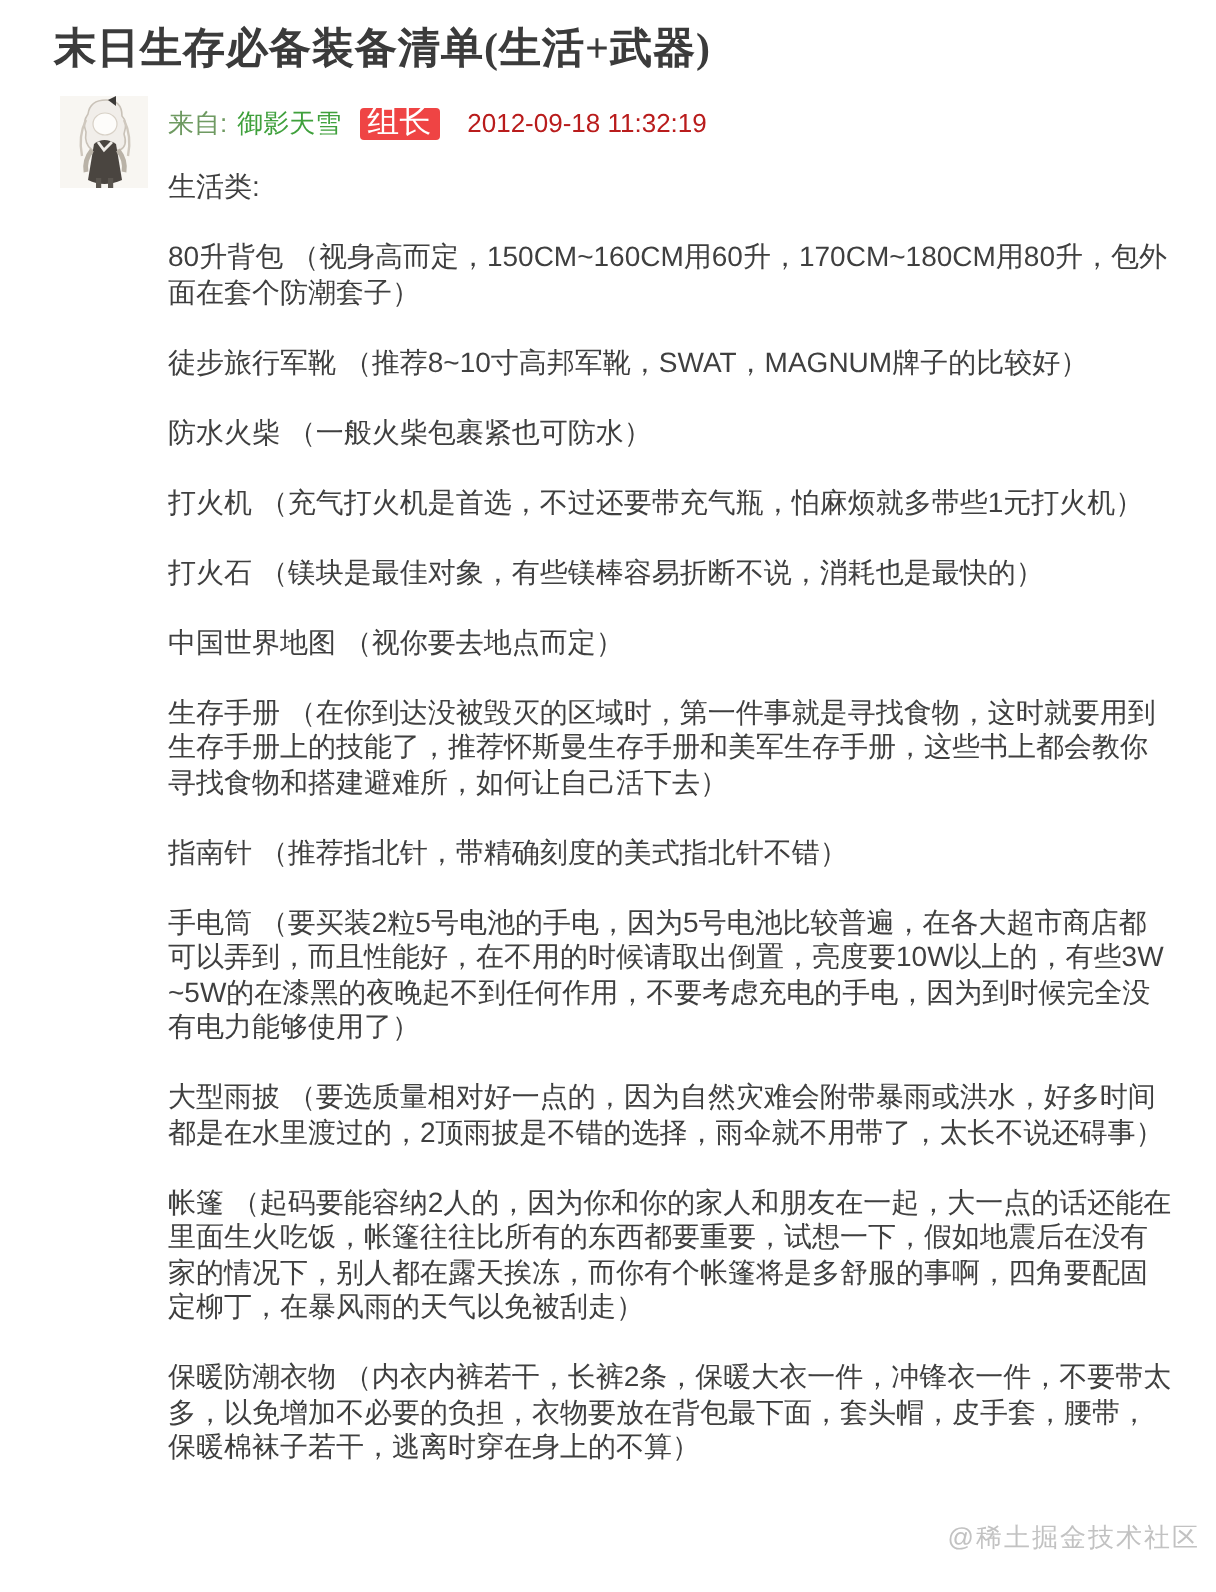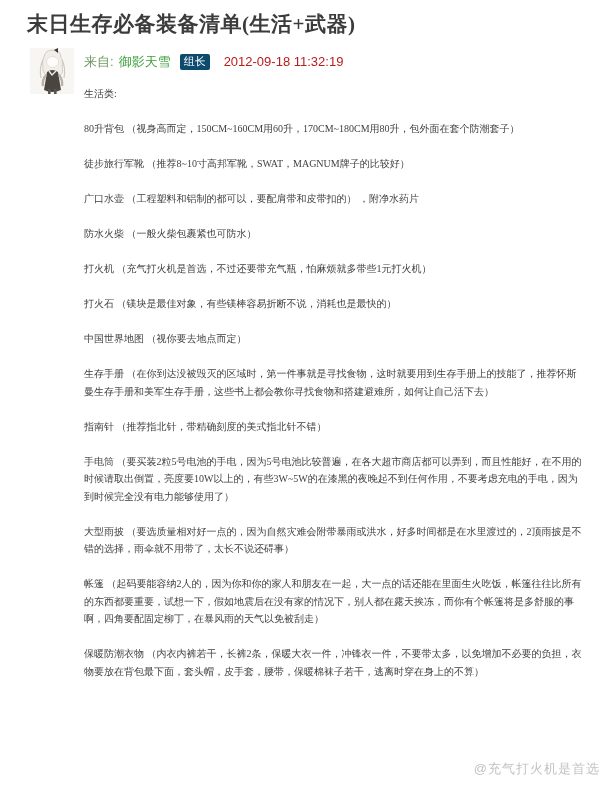--- a/index.html
+++ b/index.html
@@ -55,38 +55,37 @@
   }
   .from-label { color: #6f9a62; }
   .author-link {
     color: #3fa03c;
     text-decoration: none;
     margin-left: 5px;
     cursor: pointer;
   }
   .role-badge {
     margin-left: 9px;
-    background: #0c4a6e;
+    background: #ef4444;
     color: #ffffff;
-    font-size: 11px;
+    font-size: 16px;
     line-height: 13px;
     padding: 1px 4px 2px 4px;
     border-radius: 2px;
   }
   .post-date {
     margin-left: 14px;
     color: #b91c1c;
   }
   .post-body p {
     margin: 0 0 17.5px 0;
-    font-size: 10px;
+    font-size: 14px;
     line-height: 17.5px;
     color: #3f3f3f;
     word-break: break-all;
-    font-family: Liberation Serif, serif;
   }
   .watermark {
     position: absolute;
     right: 8px;
     bottom: 18px;
     font-size: 13px;
     color: #c2c2c2;
     letter-spacing: 1px;
   }
 </style>
@@ -130,31 +129,30 @@
         <span class="from-label">来自:</span>
         <a class="author-link" href="#">御影天雪</a>
         <span class="role-badge">组长</span>
         <span class="post-date">2012-09-18 11:32:19</span>
       </div>
 
       <div class="post-body">
           <p>生活类:</p>
           <p>80升背包 （视身高而定，150CM~160CM用60升，170CM~180CM用80升，包外面在套个防潮套子）</p>
           <p>徒步旅行军靴 （推荐8~10寸高邦军靴，SWAT，MAGNUM牌子的比较好）</p>
-          <p>广口水壶 （工程塑料和铝制的都可以，要配肩带和皮带扣的） ，附净水药片</p>
           <p>防水火柴 （一般火柴包裹紧也可防水）</p>
           <p>打火机 （充气打火机是首选，不过还要带充气瓶，怕麻烦就多带些1元打火机）</p>
           <p>打火石 （镁块是最佳对象，有些镁棒容易折断不说，消耗也是最快的）</p>
           <p>中国世界地图 （视你要去地点而定）</p>
           <p>生存手册 （在你到达没被毁灭的区域时，第一件事就是寻找食物，这时就要用到生存手册上的技能了，推荐怀斯曼生存手册和美军生存手册，这些书上都会教你寻找食物和搭建避难所，如何让自己活下去）</p>
           <p>指南针 （推荐指北针，带精确刻度的美式指北针不错）</p>
           <p>手电筒 （要买装2粒5号电池的手电，因为5号电池比较普遍，在各大超市商店都可以弄到，而且性能好，在不用的时候请取出倒置，亮度要10W以上的，有些3W~5W的在漆黑的夜晚起不到任何作用，不要考虑充电的手电，因为到时候完全没有电力能够使用了）</p>
           <p>大型雨披 （要选质量相对好一点的，因为自然灾难会附带暴雨或洪水，好多时间都是在水里渡过的，2顶雨披是不错的选择，雨伞就不用带了，太长不说还碍事）</p>
           <p>帐篷 （起码要能容纳2人的，因为你和你的家人和朋友在一起，大一点的话还能在里面生火吃饭，帐篷往往比所有的东西都要重要，试想一下，假如地震后在没有家的情况下，别人都在露天挨冻，而你有个帐篷将是多舒服的事啊，四角要配固定柳丁，在暴风雨的天气以免被刮走）</p>
           <p>保暖防潮衣物 （内衣内裤若干，长裤2条，保暖大衣一件，冲锋衣一件，不要带太多，以免增加不必要的负担，衣物要放在背包最下面，套头帽，皮手套，腰带，保暖棉袜子若干，逃离时穿在身上的不算）</p>
         </div>
 
     </div>
   </div>
 
-  <div class="watermark">@充气打火机是首选</div>
+  <div class="watermark">@稀土掘金技术社区</div>
 
 </div>
 
 </body></html>

